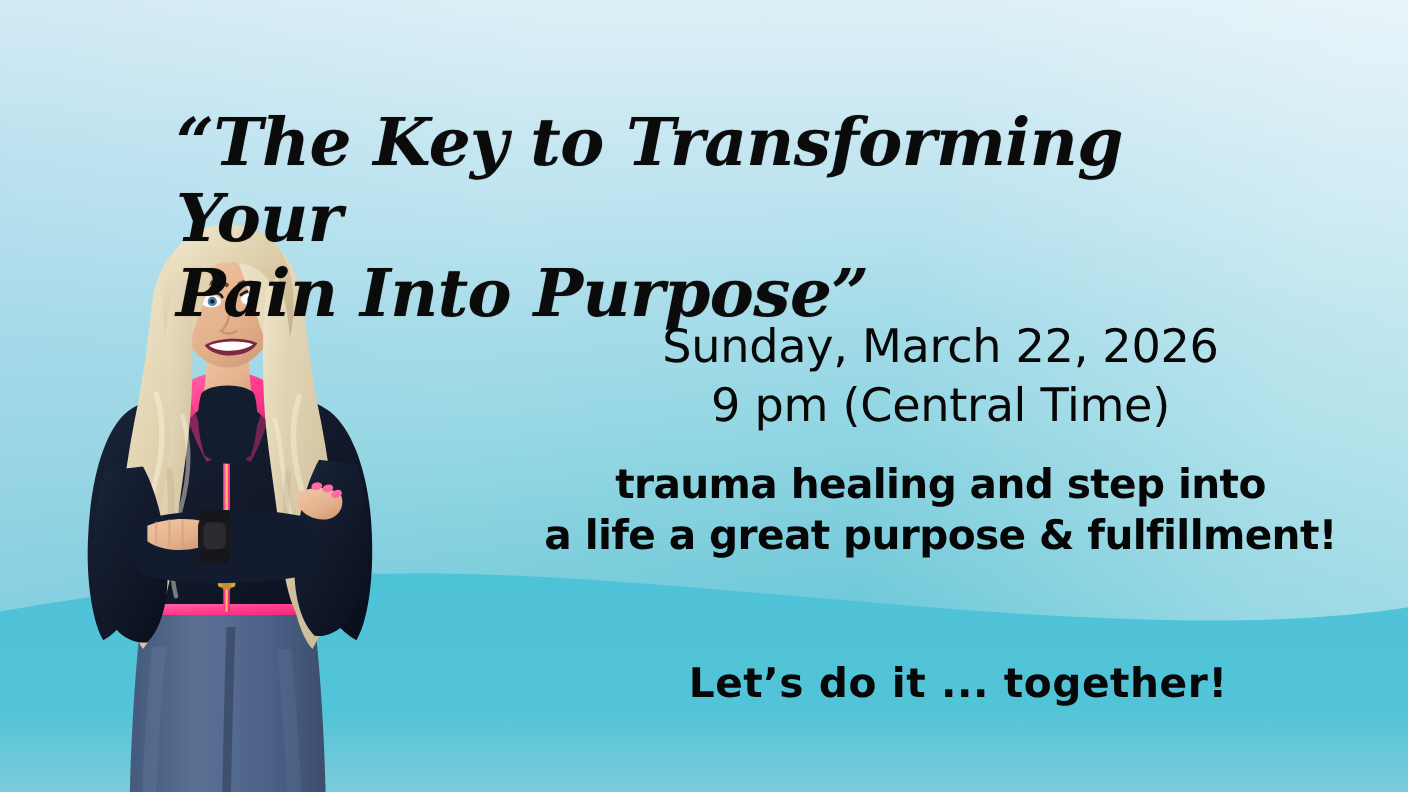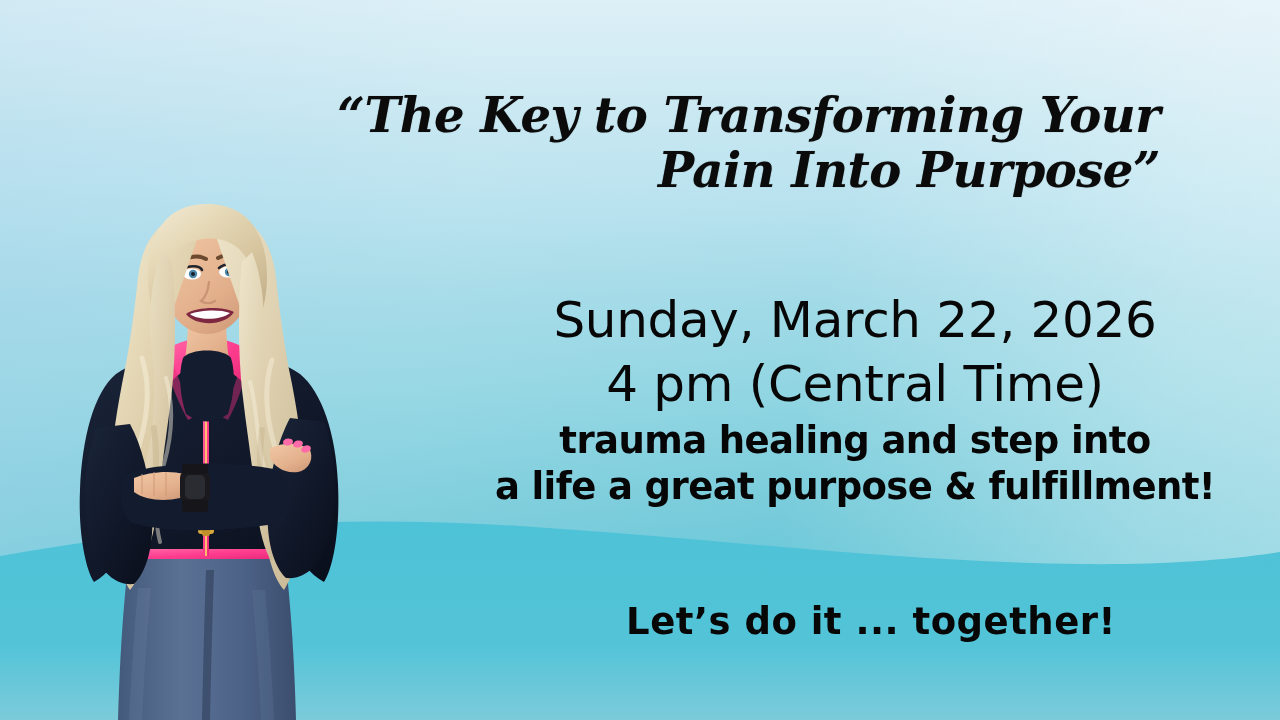--- a/index.html
+++ b/index.html
@@ -76,44 +76,44 @@
     height: 542px;
   }
   .presenter svg { display: block; width: 100%; height: 100%; }
 
   
   .headline {
     position: absolute;
     left: 160px;
     top: 56px;
     width: 1000px;
-    text-align: right;
+    text-align: left;
     font-family: "DejaVu Serif", serif;
     font-style: italic;
     font-weight: 700;
-    font-size: 48px;
+    font-size: 60px;
     line-height: 1.14;
     letter-spacing: -0.5px;
     color: #0b0b0b;
     white-space: pre-line;
     text-shadow: 0 0 1px rgba(0,0,0,0.35);
   }
 
   .detail-block {
     position: absolute;
     left: 500px;
     top: 288px;
     width: 710px;
     text-align: center;
     color: #070707;
   }
   .detail-line {
     font-family: "DejaVu Sans", sans-serif;
     font-weight: 400;
-    font-size: 50px;
+    font-size: 42px;
     line-height: 1.28;
     letter-spacing: -0.3px;
     white-space: pre-line;
   }
 
   .body-block {
     position: absolute;
     left: 480px;
     top: 418px;
     width: 750px;
@@ -338,21 +338,21 @@
         </g>
       </g>
     </svg>
   </div>
 
   <h1 class="headline">“The Key to Transforming Your
 Pain Into Purpose”</h1>
 
   <div class="detail-block">
     <div class="detail-line">Sunday, March 22, 2026</div>
-    <div class="detail-line">4 pm (Central Time)</div>
+    <div class="detail-line">9 pm (Central Time)</div>
   </div>
 
   <div class="body-block">
     <div class="body-line">trauma healing and step into</div>
     <div class="body-line">a life a great purpose &amp; fulfillment!</div>
   </div>
 
   <div class="closing-block">
     <div class="closing-line">Let’s do it ... together!</div>
   </div>

